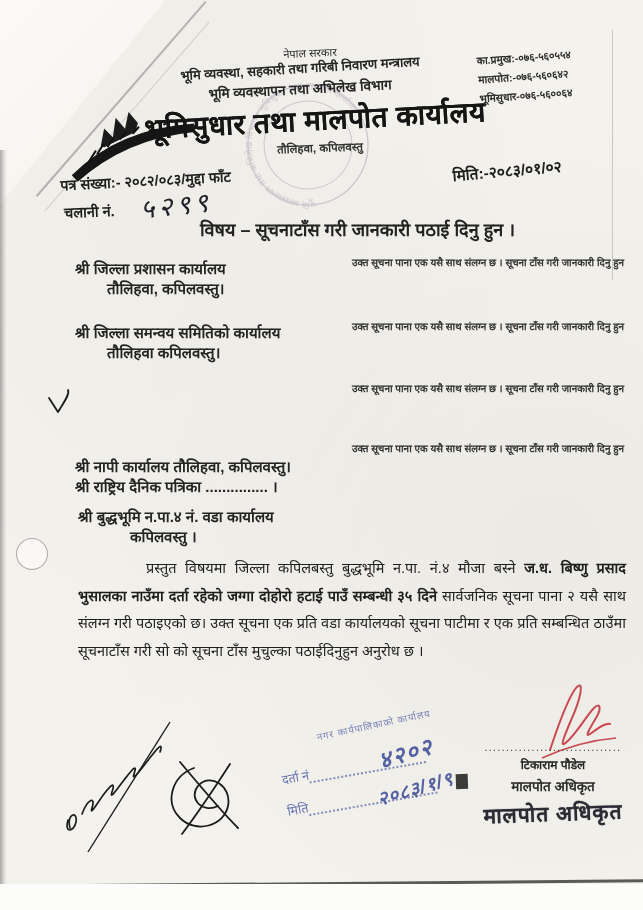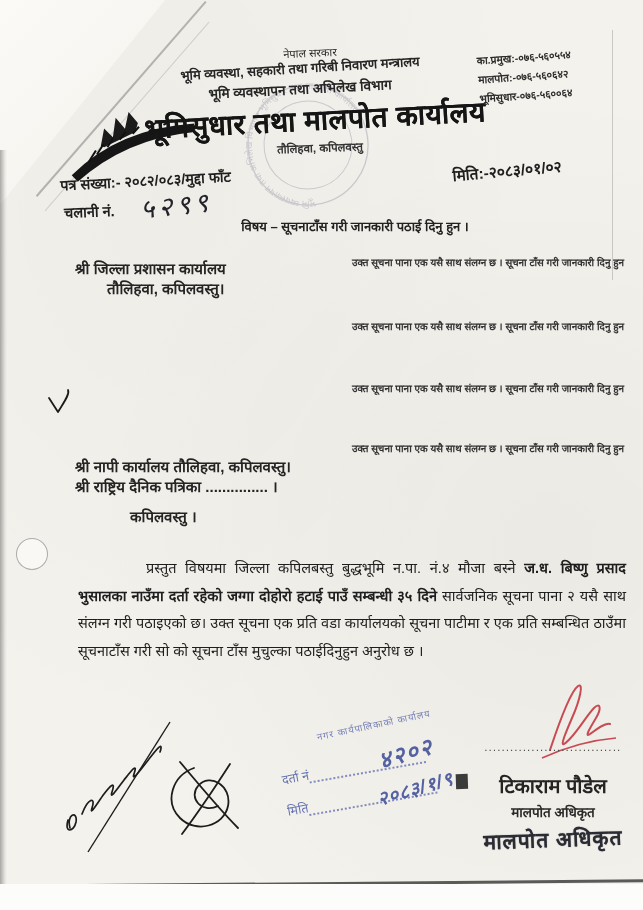--- a/index.html
+++ b/index.html
@@ -36,42 +36,42 @@
   .h-loc{left:230px;top:140px;width:180px;text-align:center;font-size:11.5px;font-weight:bold;
      transform:rotate(-2deg);color:#333;}
   .contacts{left:478px;top:46px;width:160px;font-size:10.5px;line-height:19px;transform:rotate(-4deg);
      color:#2d2d2d;font-weight:bold;}
   .h-date{left:452px;top:156px;width:190px;font-size:15.5px;font-weight:bold;transform:rotate(-5deg);color:#1f1f1f;}
   
   .letter-no{left:60px;top:170px;font-size:14.5px;font-weight:bold;transform:rotate(-3deg);color:#1f1f1f;}
   .chalani-label{left:64px;top:201px;font-size:14.5px;font-weight:bold;transform:rotate(-2deg);color:#1f1f1f;}
   .chalani-no{left:140px;top:186px;font-size:27px;transform:rotate(-6deg);color:#23232b;
      font-style:italic;letter-spacing:4px;}
-  .subject{left:185px;top:217px;width:340px;text-align:center;font-size:13px;font-weight:bold;color:#222;}
+  .subject{left:175px;top:217px;width:340px;text-align:right;font-size:18px;font-weight:bold;color:#222;}
   
   .rcpt{font-size:15px;font-weight:bold;color:#242424;}
   .rcpt .l2{display:block;padding-left:32px;}
   .note{left:352px;width:288px;font-size:10px;line-height:14px;color:#333;font-weight:bold;}
   
   .body-par{left:78px;top:555px;width:548px;font-size:14.5px;line-height:27.5px;
      text-align:justify;color:#1e1e1e;text-indent:68px;}
   .body-par .b{font-weight:bold;}
   
   .stamp-blue{left:282px;top:716px;width:220px;height:110px;transform:rotate(-10deg);
      color:#4c5ca8;}
   .stamp-office{font-size:9.5px;opacity:.75;letter-spacing:1px;transform:rotate(-2deg);width:200px;text-align:center;}
   .stamp-row{display:flex;align-items:flex-end;margin-top:10px;font-size:12.5px;opacity:.85;}
   .leader{flex:0 0 auto;border-bottom:2px dotted rgba(76,92,168,.8);height:12px;}
   .hand-blue{color:#3a4a96;font-style:italic;font-weight:bold;}
   .darta-val{font-size:23px;transform:rotate(-6deg);margin-left:-46px;margin-bottom:-2px;letter-spacing:2px;}
   .miti-val{font-size:19px;transform:rotate(-6deg);margin-left:-60px;margin-bottom:-4px;letter-spacing:1px;}
   .ink-box{display:inline-block;width:12px;height:15px;background:#1c1c1c;margin-left:2px;transform:rotate(8deg);}
   .sig-block{left:468px;top:742px;width:170px;text-align:center;color:#222;}
   .sig-dots{font-size:10px;letter-spacing:1.5px;color:#333;}
-  .sig-name{font-size:20px;font-weight:bold;margin-top:19px;color:#242424;}
+  .sig-name{font-size:12px;font-weight:bold;margin-top:3px;color:#242424;}
   .sig-title{font-size:13.5px;font-weight:bold;margin-top:4px;color:#2a2a2a;}
   .sig-stamp{font-size:21px;font-weight:bold;margin-top:4px;color:#2b2b33;letter-spacing:1px;
      transform:rotate(-2deg);text-shadow:0 0 1px rgba(40,40,60,.6);}
   svg{display:block;}
 </style>
 </head>
 <body>
 
 <div id="page">
 
@@ -117,38 +117,43 @@
   <div class="abs chalani-no">५२९९</div>
 
   <div class="abs subject">विषय – सूचनाटाँस गरी जानकारी पठाई दिनु हुन ।</div>
 
   <div class="abs rcpt" style="left:75px;top:258px;">
     <span>श्री जिल्ला प्रशासन कार्यालय</span>
     <span class="l2">तौलिहवा, कपिलवस्तु।</span>
   </div>
   <div class="abs note" style="top:256px;">उक्त सूचना पाना एक यसै साथ संलग्न छ । सूचना टाँस गरी जानकारी दिनु हुन</div>
 
+  <div class="abs rcpt" style="left:75px;top:322px;">
+    <span>श्री जिल्ला समन्वय समितिको कार्यालय</span>
+    <span class="l2">तौलिहवा कपिलवस्तु।</span>
+  </div>
   <div class="abs note" style="top:320px;">उक्त सूचना पाना एक यसै साथ संलग्न छ । सूचना टाँस गरी जानकारी दिनु हुन</div>
 
   <svg class="abs" style="left:46px;top:388px;" width="30" height="34" viewBox="0 0 30 34">
     <path d="M3,10 l9,14 M12,24 C18,14 24,6 22,2" stroke="#1b1b1b" stroke-width="1.8" fill="none" stroke-linecap="round"></path>
   </svg>
 
   <div class="abs note" style="top:382px;">उक्त सूचना पाना एक यसै साथ संलग्न छ । सूचना टाँस गरी जानकारी दिनु हुन</div>
 
   <div class="abs rcpt" style="left:75px;top:456px;">
     <span>श्री नापी कार्यालय तौलिहवा, कपिलवस्तु।</span>
   </div>
   <div class="abs note" style="top:442px;">उक्त सूचना पाना एक यसै साथ संलग्न छ । सूचना टाँस गरी जानकारी दिनु हुन</div>
 
   <div class="abs rcpt" style="left:75px;top:476px;text-align:right;">
     <span>श्री राष्ट्रिय दैनिक पत्रिका ............... ।</span>
   </div>
 
   <div class="abs rcpt" style="left:78px;top:506px;">
+    <span>श्री बुद्धभूमि न.पा.४ नं. वडा कार्यालय</span>
     <span class="l2" style="padding-left:52px;">कपिलवस्तु ।</span>
   </div>
 
   <div class="abs body-par"><span>प्रस्तुत विषयमा जिल्ला कपिलबस्तु बुद्धभूमि न.पा. नं.४ मौजा बस्ने </span><span class="b">ज.ध. बिष्णु प्रसाद भुसालका नाउँमा दर्ता रहेको जग्गा दोहोरो हटाई पाउँ सम्बन्धी ३५ दिने </span><span>सार्वजनिक सूचना पाना २ यसै साथ संलग्न गरी पठाइएको छ। उक्त सूचना एक प्रति वडा कार्यालयको सूचना पाटीमा र एक प्रति सम्बन्धित ठाउँमा सूचनाटाँस गरी सो को सूचना टाँस मुचुल्का पठाईदिनुहुन अनुरोध छ ।</span></div>
 
   <svg class="abs" style="left:52px;top:710px;" width="220" height="150" viewBox="0 0 220 150">
     <path d="M18,118 C14,104 26,100 24,112 C22,122 12,124 16,110 M30,104 C36,88 44,86 40,98 C37,107 46,92 52,84 C58,76 64,70 60,82 C57,91 66,78 72,70 C80,60 86,52 82,64 C79,73 90,58 97,49 C104,40 112,30 108,42" stroke="#1d1d1d" stroke-width="1.7" fill="none" stroke-linecap="round"></path>
     <path d="M118,12 L36,142" stroke="#1d1d1d" stroke-width="1.4" fill="none"></path>
     <path d="M142,58 C120,66 112,92 128,108 C144,124 172,116 176,96 C180,76 158,62 146,76 C136,88 150,104 166,96 M128,52 C148,76 168,100 186,118 M178,54 C160,82 142,108 130,124" stroke="#1d1d1d" stroke-width="1.8" fill="none" stroke-linecap="round"></path>
   </svg>

